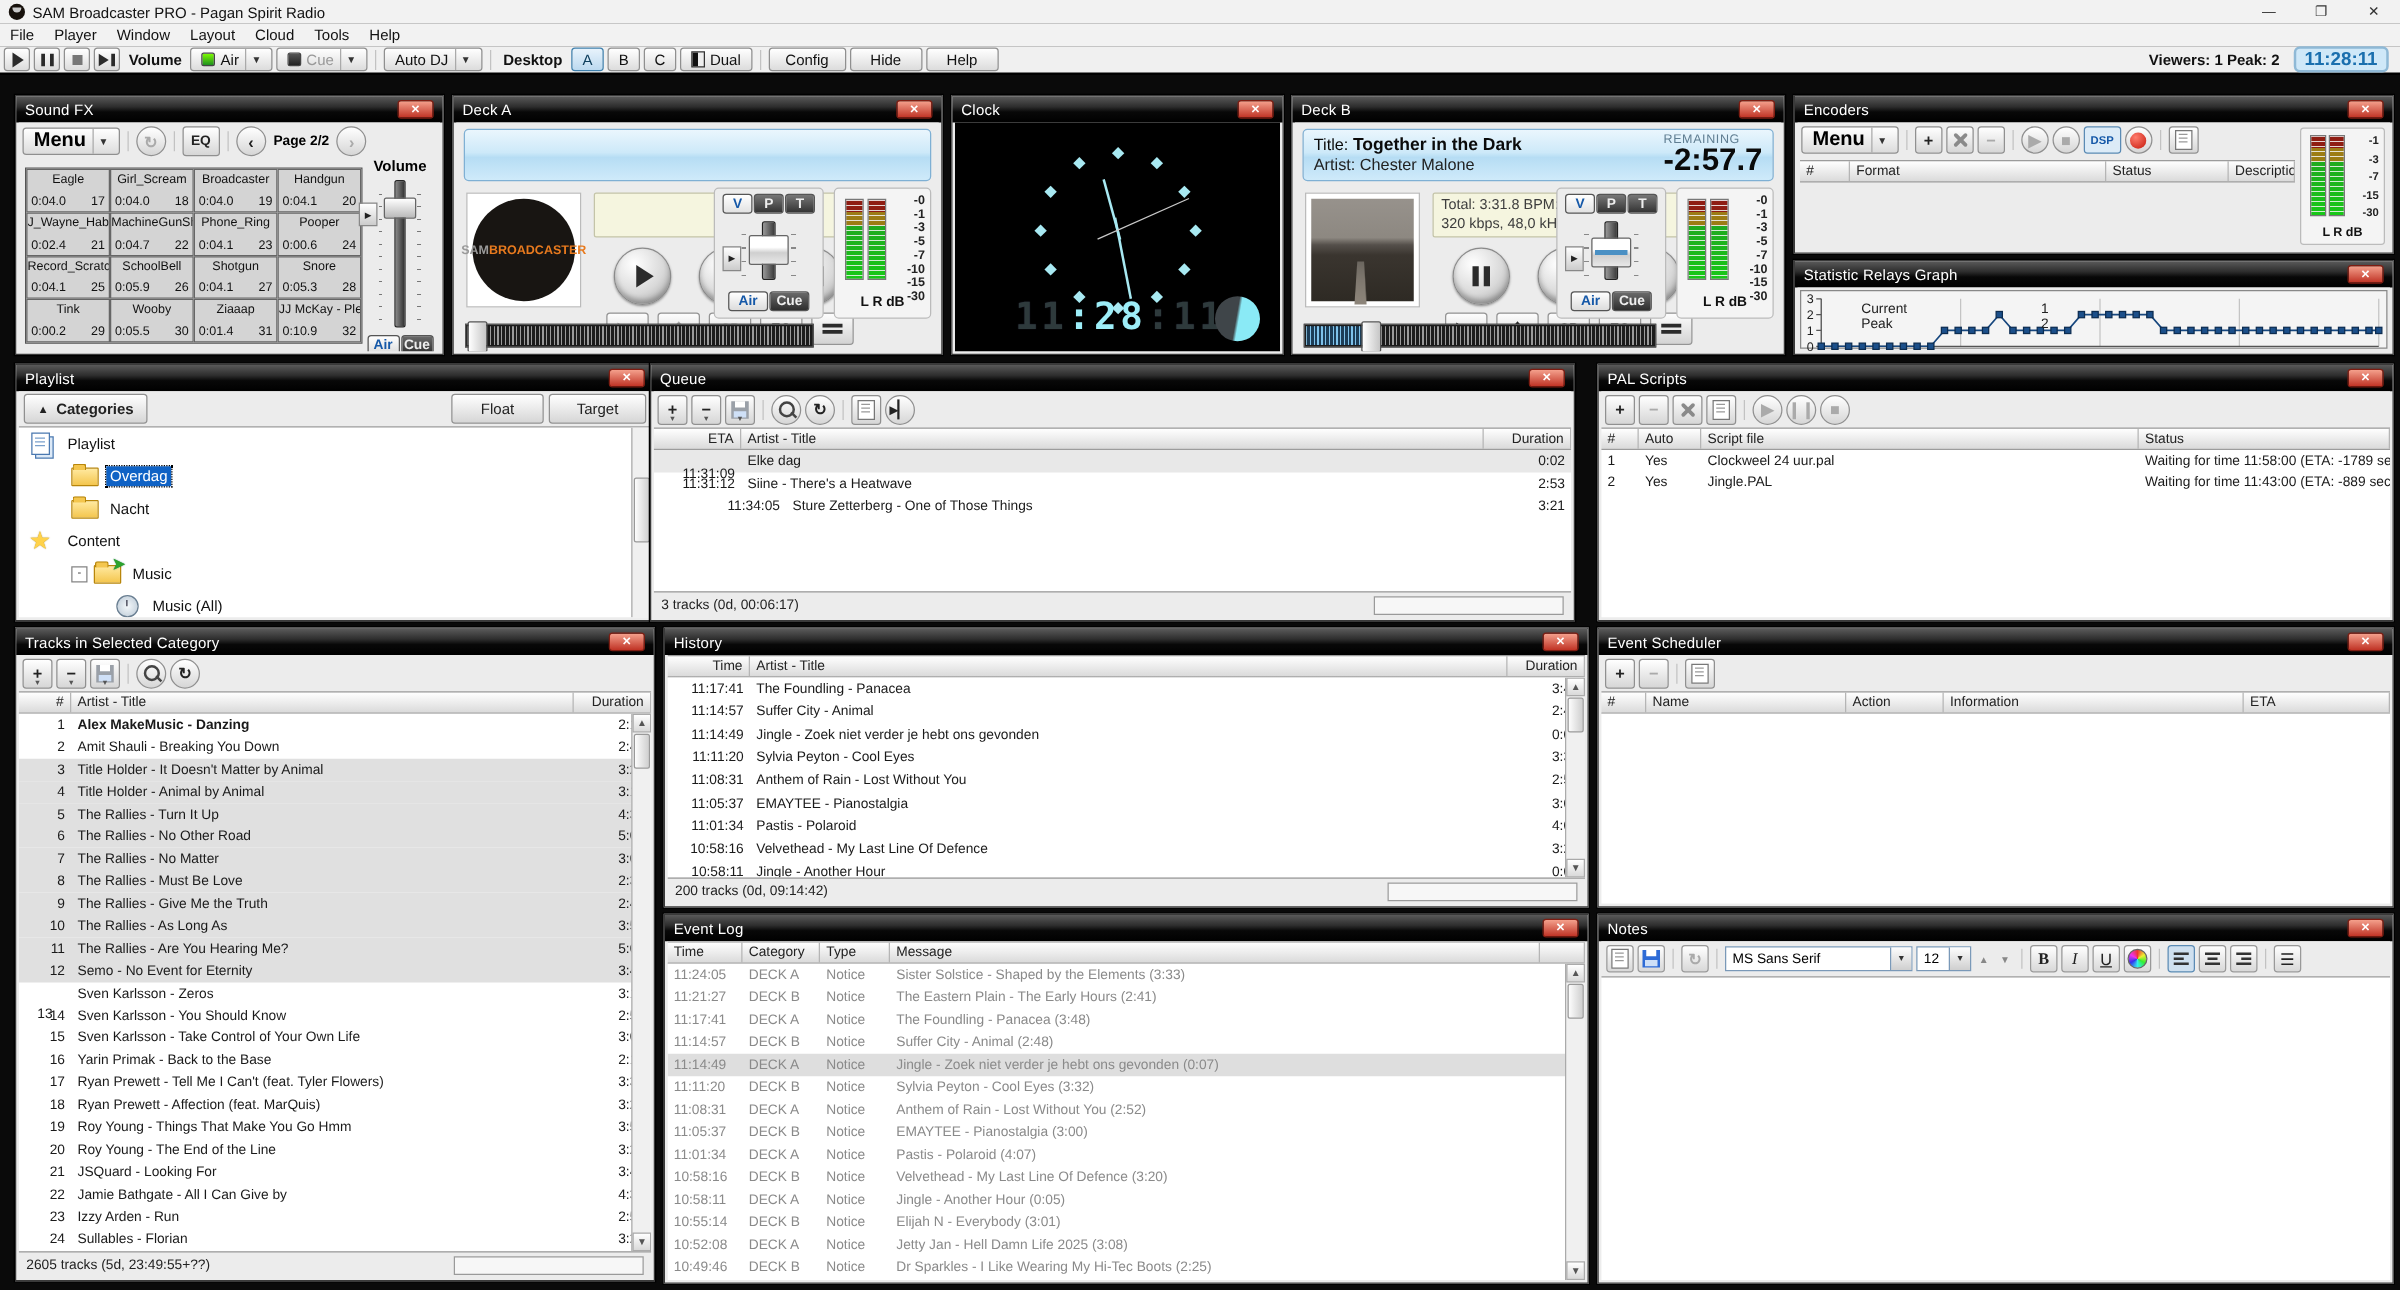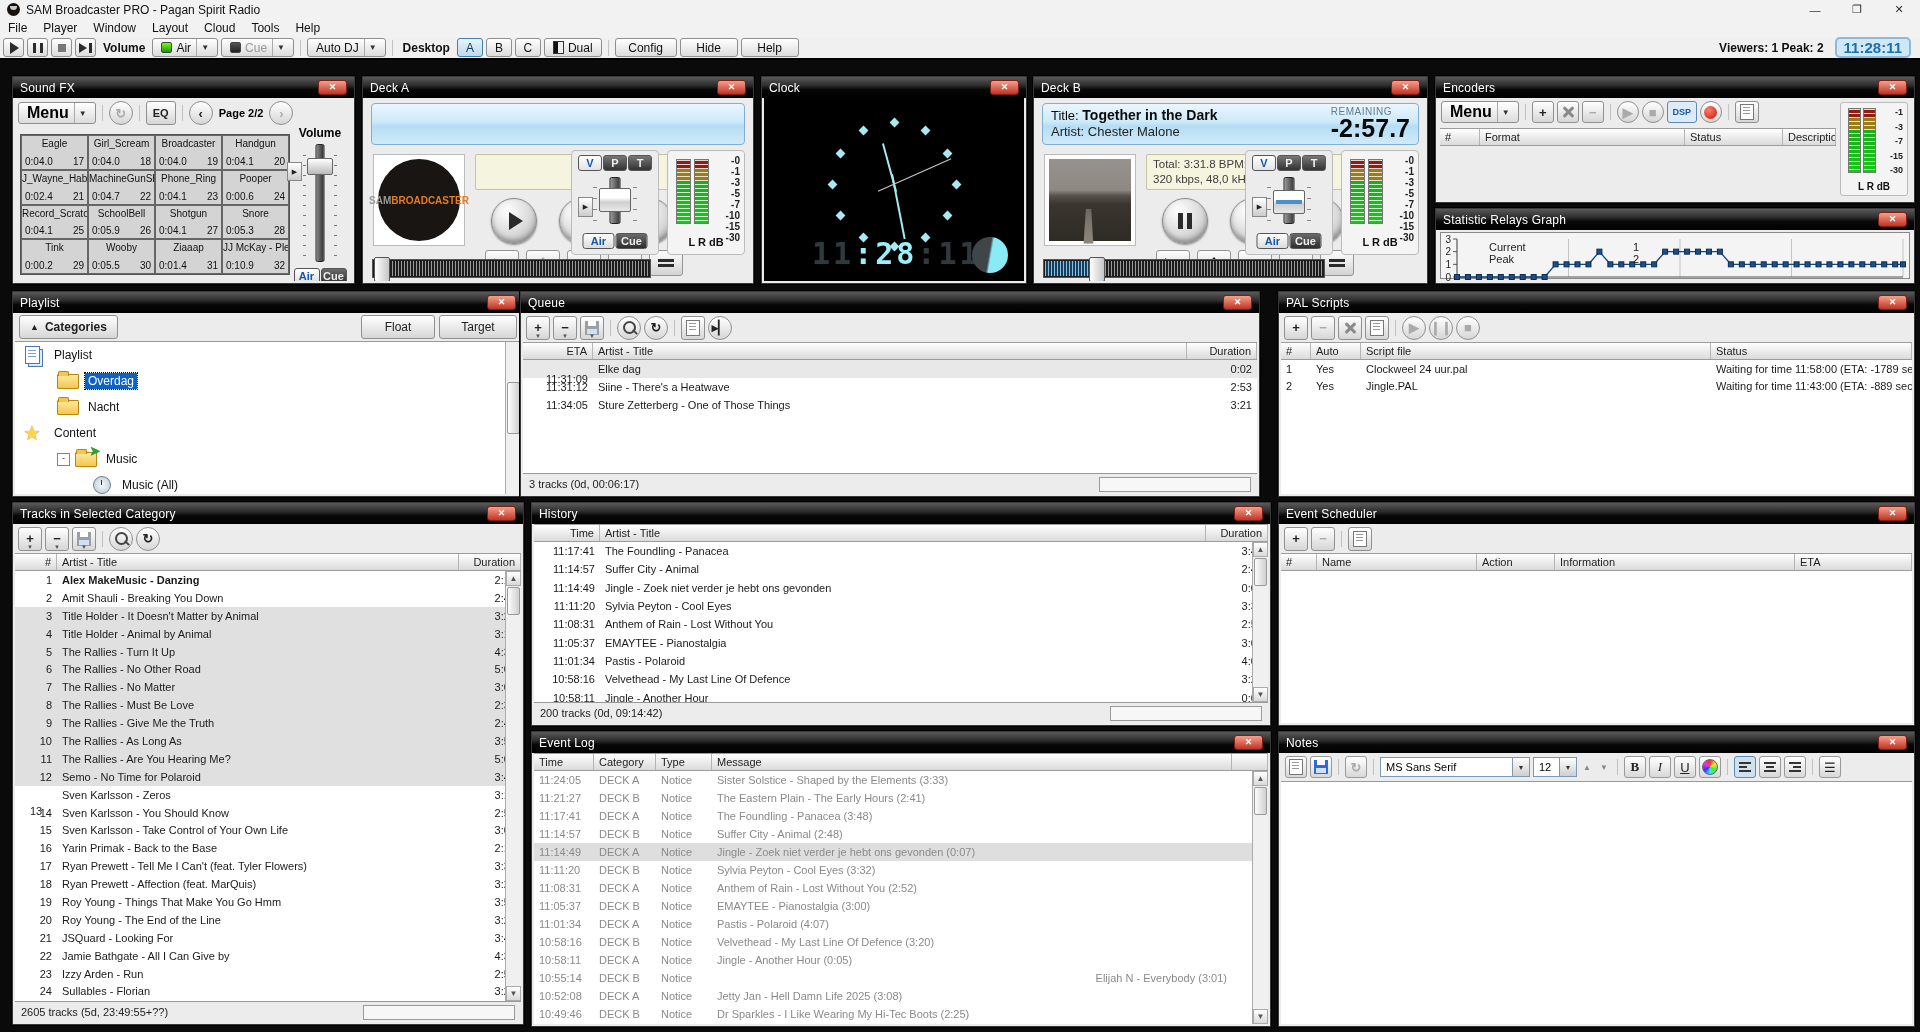--- a/index.html
+++ b/index.html
@@ -819,21 +819,21 @@
             <div class="lrow" style="height: 18px; background: rgb(232, 232, 232);">
               <div class="rc" style="width: 70px; text-align: right; margin-top: 20px;">11:31:09</div>
               <div class="rc" style="flex: 1 1 0%;">Elke dag</div>
               <div class="rc" style="width: 70px; text-align: right;">0:02</div>
             </div>
             <div class="lrow" style="height: 18px;">
               <div class="rc" style="width: 70px; text-align: right;">11:31:12</div>
               <div class="rc" style="flex: 1 1 0%;">Siine - There's a Heatwave</div>
               <div class="rc" style="width: 70px; text-align: right;">2:53</div>
             </div>
-            <div class="lrow" style="height: 18px;">
+            <div class="lrow" style="height: 18px; padding-left: 36px;">
               <div class="rc" style="width: 70px; text-align: right;">11:34:05</div>
               <div class="rc" style="flex: 1 1 0%;">Sture Zetterberg - One of Those Things</div>
               <div class="rc" style="width: 70px; text-align: right;">3:21</div>
             </div>
           </div>
         </div>
       <div class="statusbar" style="position:absolute;left:0;right:0;bottom:0;">
         <span>3 tracks (0d, 00:06:17)</span>
         <span class="statprog"></span>
       </div>
@@ -961,21 +961,21 @@
               <div class="rc" style="flex: 1 1 0%;">The Rallies - As Long As</div>
               <div class="rc" style="width: 62px; text-align: right;">3:54</div>
             </div>
             <div class="lrow" style="height: 17.9px; background: rgb(224, 224, 224);">
               <div class="rc" style="width: 42px; text-align: right;">11</div>
               <div class="rc" style="flex: 1 1 0%;">The Rallies - Are You Hearing Me?</div>
               <div class="rc" style="width: 62px; text-align: right;">5:03</div>
             </div>
             <div class="lrow" style="height: 17.9px; background: rgb(224, 224, 224);">
               <div class="rc" style="width: 42px; text-align: right;">12</div>
-              <div class="rc" style="flex: 1 1 0%;">Semo - No Time for Polaroid</div>
+              <div class="rc" style="flex: 1 1 0%;">Semo - No Event for Eternity</div>
               <div class="rc" style="width: 62px; text-align: right;">3:44</div>
             </div>
             <div class="lrow" style="height: 17.9px;">
               <div class="rc" style="width: 42px; text-align: center; margin-top: 33px;">13</div>
               <div class="rc" style="flex: 1 1 0%;">Sven Karlsson - Zeros</div>
               <div class="rc" style="width: 62px; text-align: right;">3:16</div>
             </div>
             <div class="lrow" style="height: 17.9px;">
               <div class="rc" style="width: 42px; text-align: right;">14</div>
               <div class="rc" style="flex: 1 1 0%;">Sven Karlsson - You Should Know</div>
@@ -1233,21 +1233,21 @@
               <div class="rc" style="width: 60px;">10:58:11</div>
               <div class="rc" style="width: 62px;">DECK A</div>
               <div class="rc" style="width: 56px;">Notice</div>
               <div class="rc" style="width: 520px;">Jingle - Another Hour (0:05)</div>
               <div class="rc" style="flex: 1 1 0%;"></div>
             </div>
             <div class="lrow" style="height: 18px; color: rgb(138, 138, 138);">
               <div class="rc" style="width: 60px;">10:55:14</div>
               <div class="rc" style="width: 62px;">DECK B</div>
               <div class="rc" style="width: 56px;">Notice</div>
-              <div class="rc" style="width: 520px; text-align: right;">Elijah N - Everybody (3:01)</div>
+              <div class="rc" style="width: 520px;">Elijah N - Everybody (3:01)</div>
               <div class="rc" style="flex: 1 1 0%;"></div>
             </div>
             <div class="lrow" style="height: 18px; color: rgb(138, 138, 138);">
               <div class="rc" style="width: 60px;">10:52:08</div>
               <div class="rc" style="width: 62px;">DECK A</div>
               <div class="rc" style="width: 56px;">Notice</div>
               <div class="rc" style="width: 520px;">Jetty Jan - Hell Damn Life 2025 (3:08)</div>
               <div class="rc" style="flex: 1 1 0%;"></div>
             </div>
             <div class="lrow" style="height: 18px; color: rgb(138, 138, 138);">

